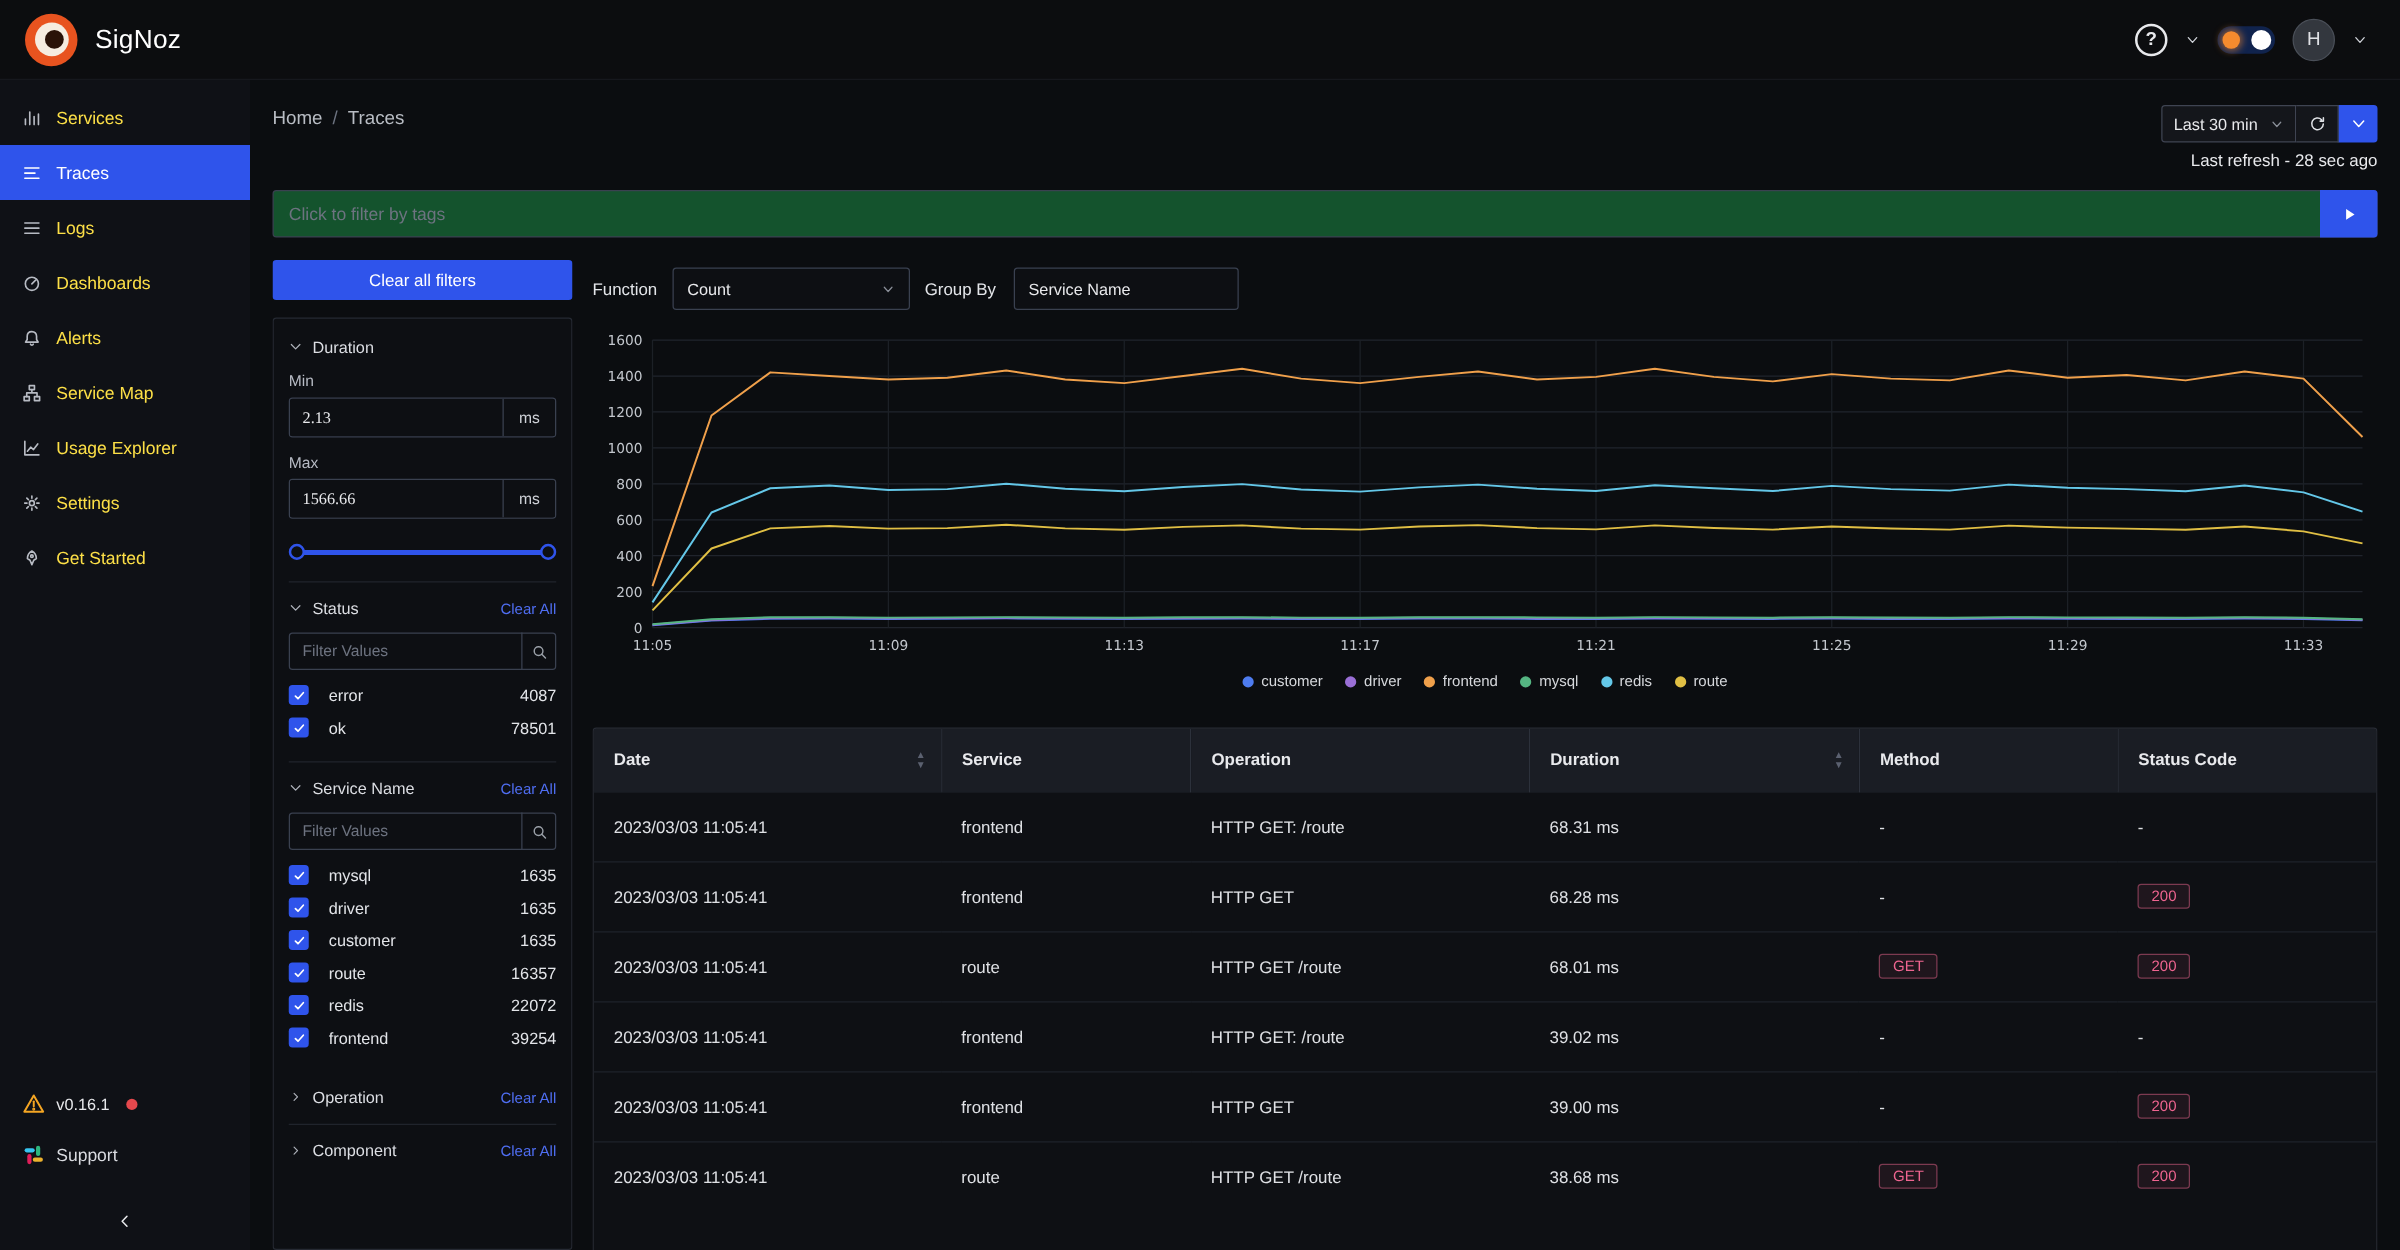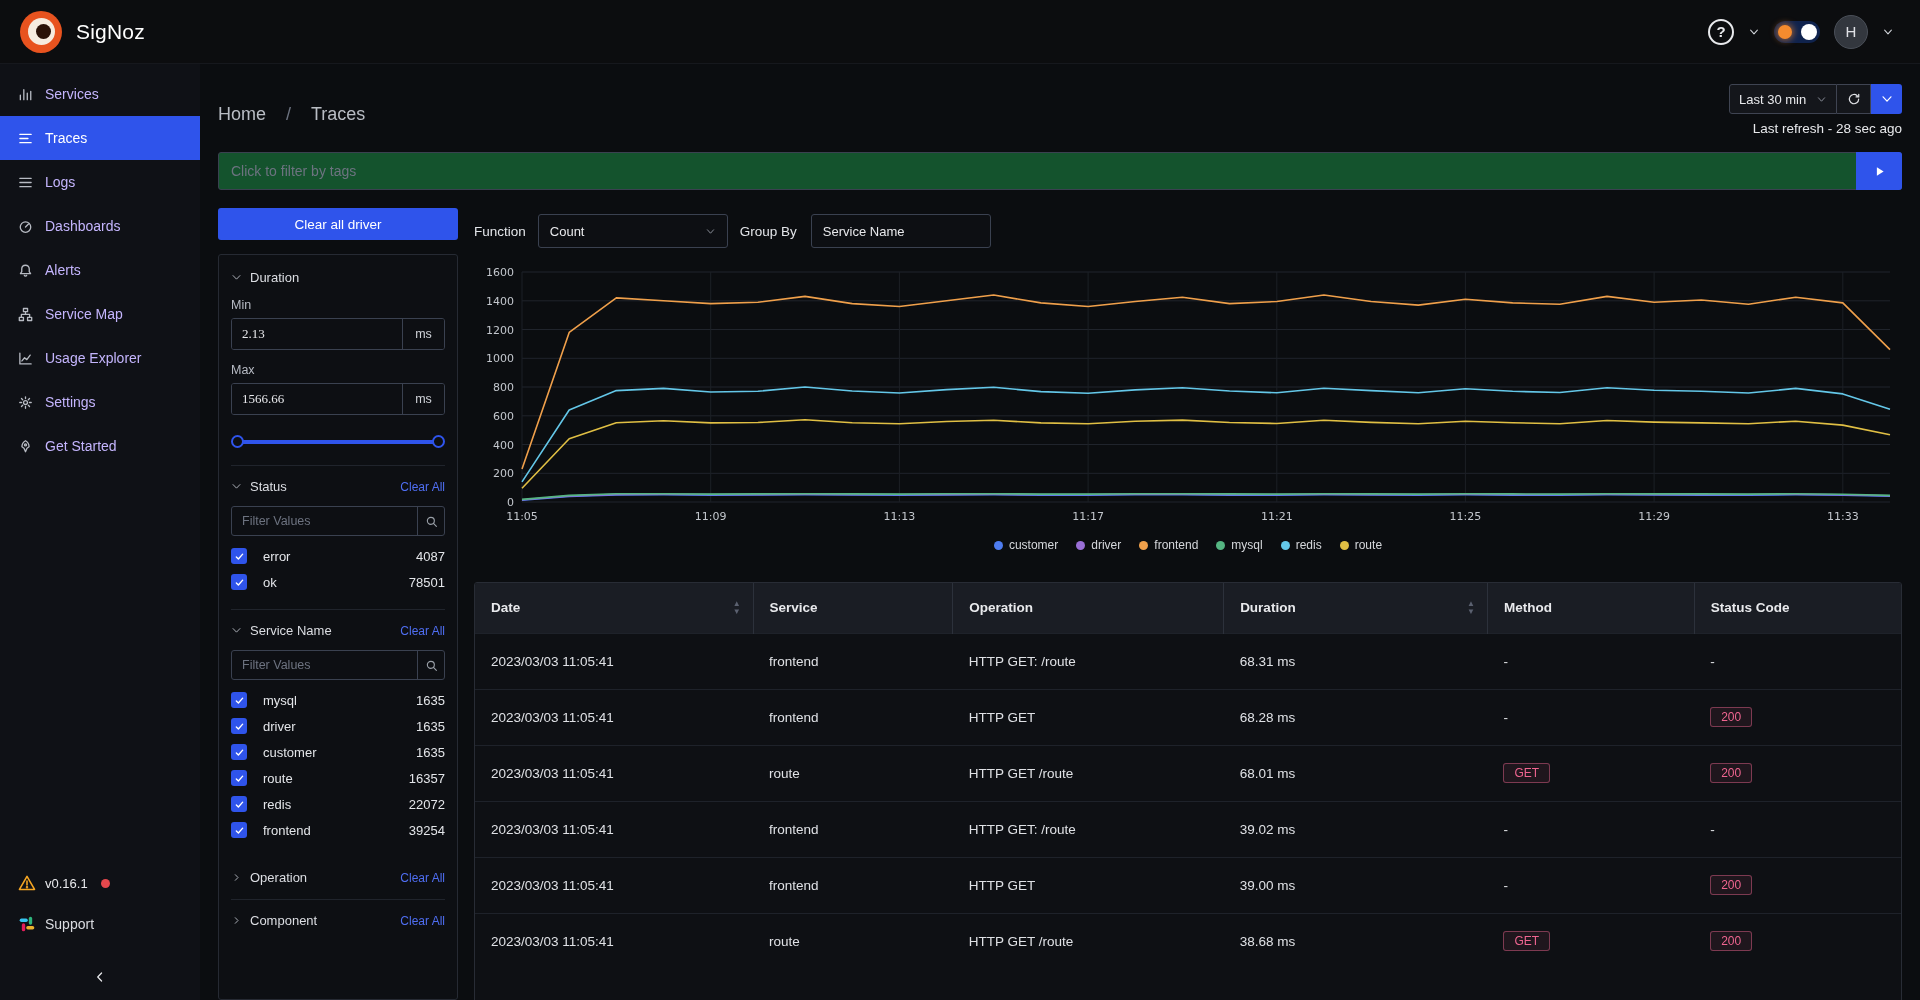--- a/index.html
+++ b/index.html
@@ -41,38 +41,38 @@
     border-radius:50%; background:#ffffff; }
   .avatar { width:34px; height:34px; border-radius:50%; background:#33373e; border:1px solid #4a4f58;
     display:grid; place-items:center; font-size:15px; color:#dfe1e5; }
 
   
   .app-body { display:flex; height:936px; }
 
   
   .sidebar { width:200px; flex:none; background:#0f1116; display:flex; flex-direction:column; padding-top:8px; }
   .nav-item { height:44px; display:flex; align-items:center; gap:12px; padding:0 18px;
-    color:#c4b5fd; font-size:14px; }
+    color:#fde047; font-size:14px; }
   .nav-item .icon { width:15px; height:15px; color:#b7bbc3; }
   .nav-item.active { background:#2f54eb; color:#ffffff; }
   .nav-item.active .icon { color:#ffffff; }
   .sidebar-spacer { flex:1; }
   .side-meta { display:flex; align-items:center; gap:9px; padding:0 18px; height:38px; font-size:13px; }
   .side-meta .icon { width:18px; height:18px; }
   .warn-icon { color:#f5a623; }
   .red-dot { width:9px; height:9px; border-radius:50%; background:#e5484d; margin-left:4px; }
   .support-row { height:44px; font-size:14px; color:#dadce1; }
   .collapse-row { height:46px; display:flex; align-items:center; justify-content:center; color:#e8e9ec; margin-top:8px; }
   .collapse-row .icon { width:14px; height:14px; }
 
   
   .main { flex:1; min-width:0; display:flex; flex-direction:column; padding:0 18px; overflow:hidden; }
 
   .main-top { display:flex; justify-content:space-between; align-items:flex-start; padding-top:20px; min-height:86px; }
-  .breadcrumb { margin-top:20px; font-size:18px; color:#b9bdc4; display:flex; gap:20px; align-items:center; }
+  .breadcrumb { margin-top:2px; font-size:15px; color:#b9bdc4; display:flex; gap:8px; align-items:center; }
   .crumb-sep { color:#6d7380; }
   .time-controls { display:flex; flex-direction:column; align-items:flex-end; gap:7px; }
   .time-row { display:flex; }
   .time-select { width:108px; height:30px; border:1px solid #3f4452; background:#14161b;
     border-radius:3px 0 0 3px; display:flex; align-items:center; justify-content:space-between;
     padding:0 9px; font-size:13px; color:#e8e9ec; }
   .time-select .icon { width:11px; height:11px; color:#8a8f99; }
   .icon-btn { width:34px; height:30px; border:1px solid #3f4452; border-left:none; background:#14161b;
     display:grid; place-items:center; color:#dfe1e5; }
   .icon-btn .icon { width:14px; height:14px; }
@@ -354,21 +354,21 @@
             <svg viewBox="0 0 16 16">
               <path d="M5.2 3.4 12.4 8l-7.2 4.6Z" style="fill:currentColor;stroke:none"></path>
             </svg>
           </span>
       </button>
     </div>
 
     <div class="content-row">
 
       <aside class="filters-col" data-interactable="false">
-        <button class="clear-filters-btn" data-interactable="true">Clear all driver</button>
+        <button class="clear-filters-btn" data-interactable="true">Clear all filters</button>
 
         <div class="filter-panel" data-interactable="false">
 
           <div class="fsection" data-interactable="false">
             <div class="fhead" data-interactable="true">
               <span class="icon" data-interactable="false">
                   <svg viewBox="0 0 16 16">
                     <path d="M3 5.2 8 10.4l5-5.2"></path>
                   </svg>
                 </span>

